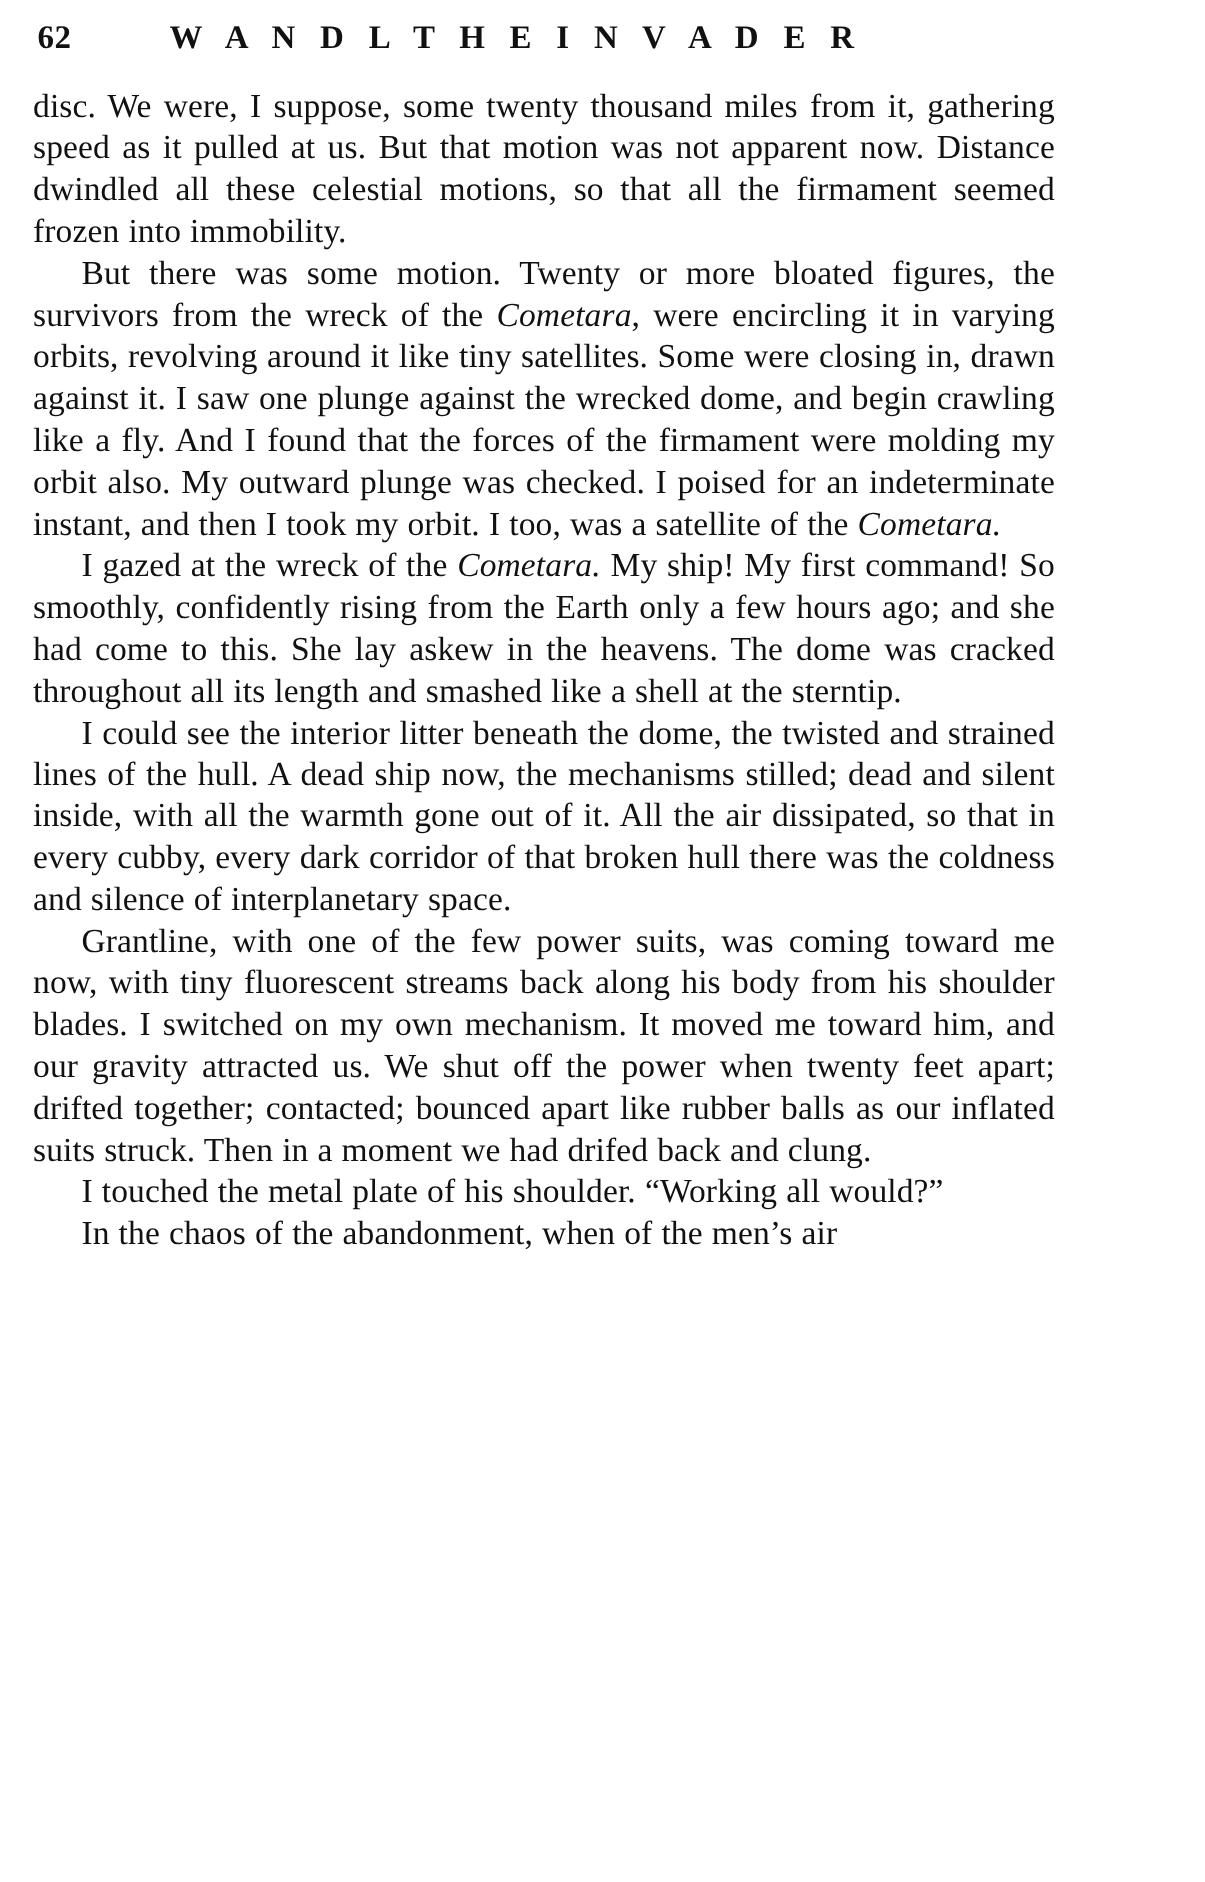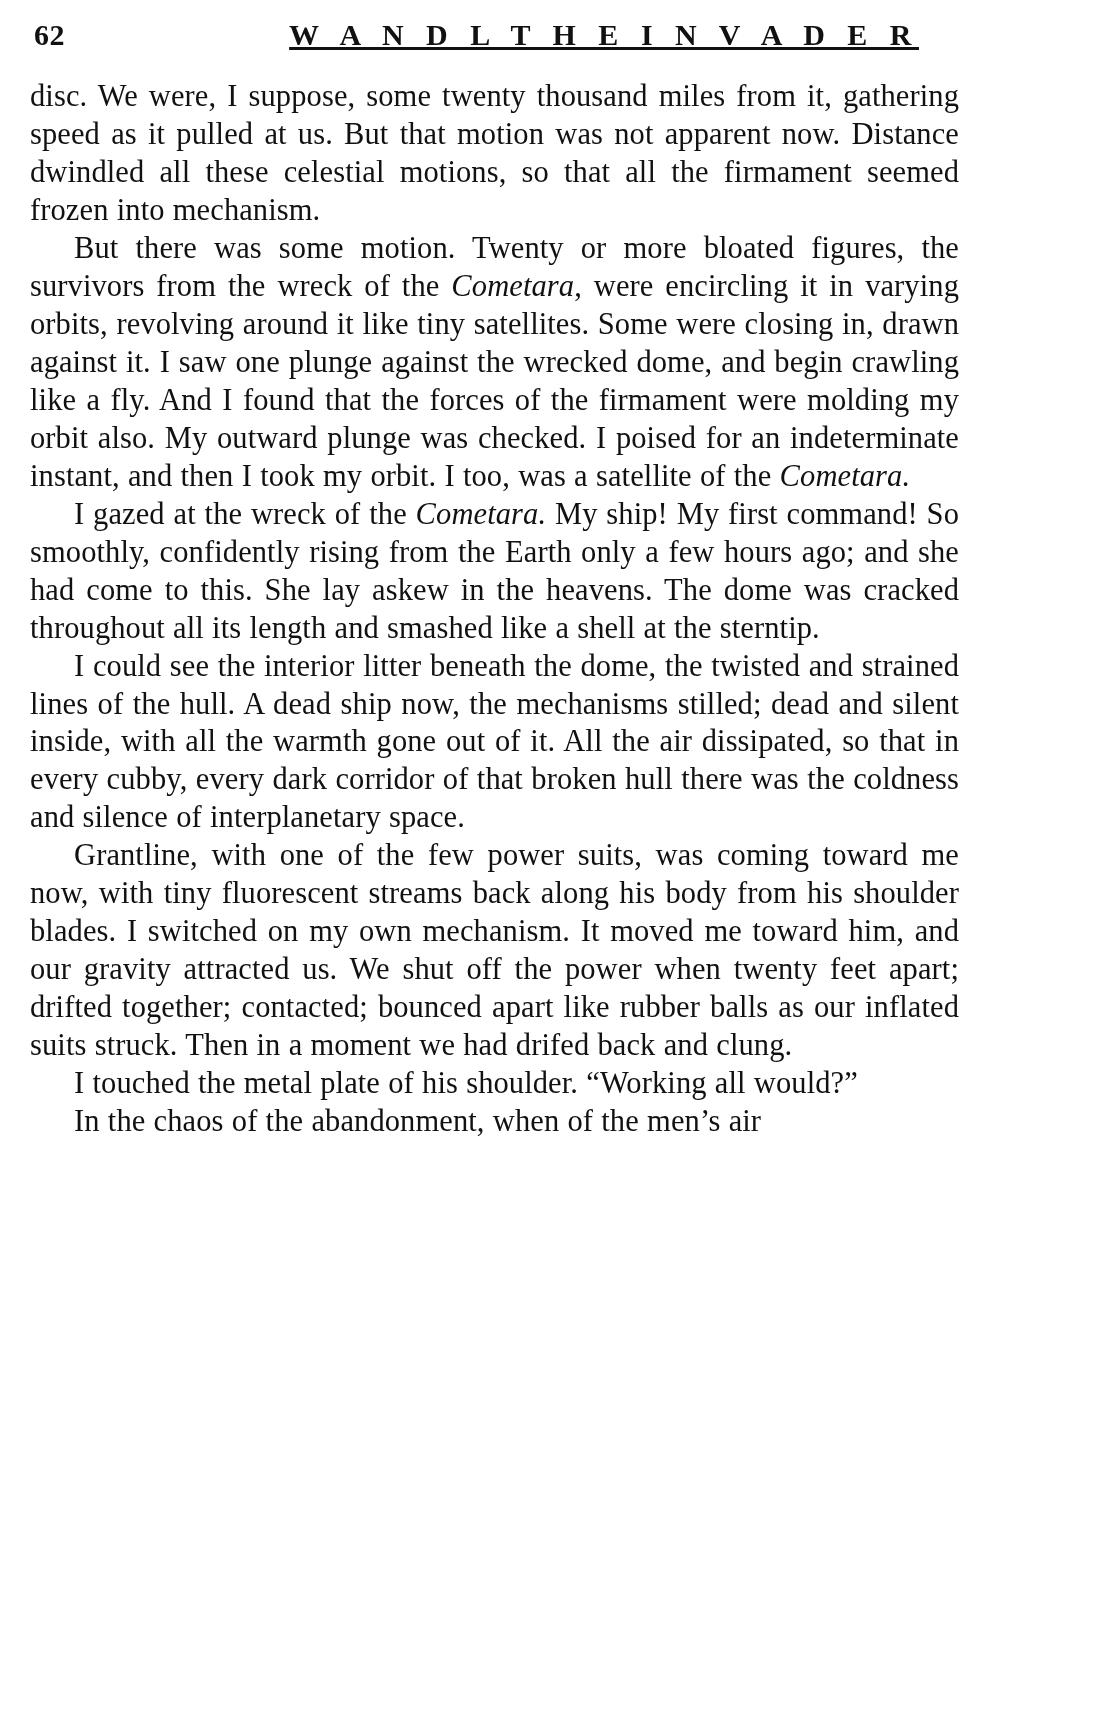--- a/index.html
+++ b/index.html
@@ -29,27 +29,26 @@
   .folio {
     font-size: 30px;
     font-weight: 700;
     letter-spacing: 0.5px;
     width: 120px;
     flex: 0 0 120px;
     padding-left: 4px;
   }
   .running-title {
     flex: 1 1 auto;
-    text-align: right;
+    text-align: left;
     font-size: 30px;
     font-weight: 700;
     letter-spacing: 7.5px;
     padding-right: 40px;
     white-space: nowrap;
-    text-decoration: underline;
   }
   .body-text {
     margin-top: 8px;
     font-size: 30.5px;
     line-height: 1.245;
     text-align: justify;
     text-justify: inter-word;
     letter-spacing: 0.1px;
     word-spacing: 0.5px;
   }
@@ -72,21 +71,21 @@
 <body>
 
 <div class="page">
 
   <div class="header">
     <div class="folio">62</div>
     <div class="running-title">W A N D L   T H E   I N V A D E R</div>
   </div>
 
   <div class="body-text" id="body-text">
-      <p class="noindent">disc. We were, I suppose, some twenty thousand miles from it, gathering speed as it pulled at us. But that motion was not apparent now. Distance dwindled all these celestial motions, so that all the firmament seemed frozen into mechanism.</p>
+      <p class="noindent">disc. We were, I suppose, some twenty thousand miles from it, gathering speed as it pulled at us. But that motion was not apparent now. Distance dwindled all these celestial motions, so that all the firmament seemed frozen into immobility.</p>
       <p>But there was some motion. Twenty or more bloated figures, the survivors from the wreck of the <em>Cometara</em>, were encircling it in varying orbits, revolving around it like tiny satellites. Some were closing in, drawn against it. I saw one plunge against the wrecked dome, and begin crawling like a fly. And I found that the forces of the firmament were molding my orbit also. My outward plunge was checked. I poised for an indeterminate instant, and then I took my orbit. I too, was a satellite of the <em>Cometara.</em></p>
       <p>I gazed at the wreck of the <em>Cometara.</em> My ship! My first command! So smoothly, confidently rising from the Earth only a few hours ago; and she had come to this. She lay askew in the heavens. The dome was cracked throughout all its length and smashed like a shell at the sterntip.</p>
       <p>I could see the interior litter beneath the dome, the twisted and strained lines of the hull. A dead ship now, the mechanisms stilled; dead and silent inside, with all the warmth gone out of it. All the air dissipated, so that in every cubby, every dark corridor of that broken hull there was the coldness and silence of interplanetary space.</p>
       <p>Grantline, with one of the few power suits, was coming toward me now, with tiny fluorescent streams back along his body from his shoulder blades. I switched on my own mechanism. It moved me toward him, and our gravity attracted us. We shut off the power when twenty feet apart; drifted together; contacted; bounced apart like rubber balls as our inflated suits struck. Then in a moment we had drifed back and clung.</p>
       <p>I touched the metal plate of his shoulder. “Working all would?”</p>
       <p>In the chaos of the abandonment, when of the men’s air</p>
     </div>
 
 </div>
 

